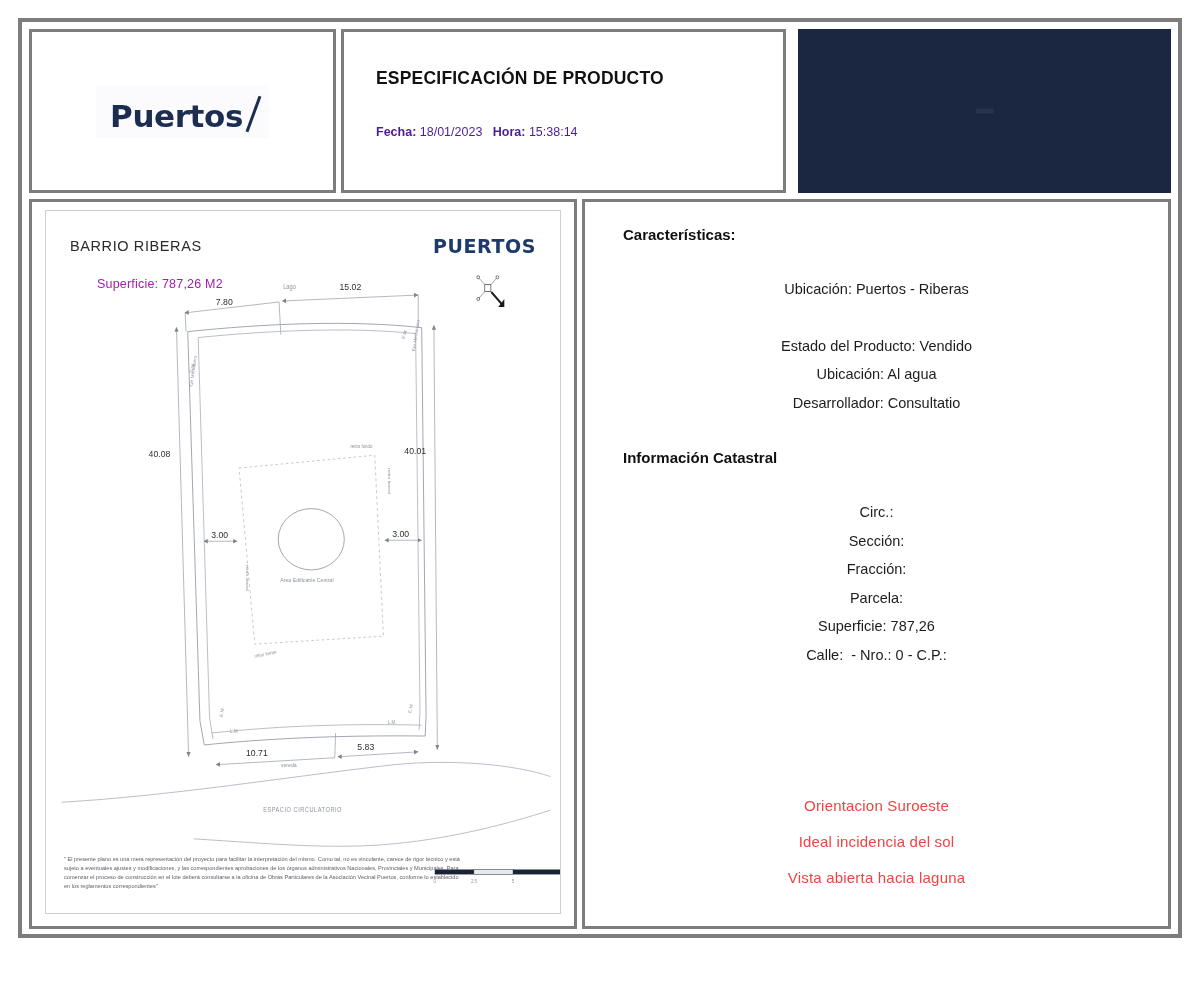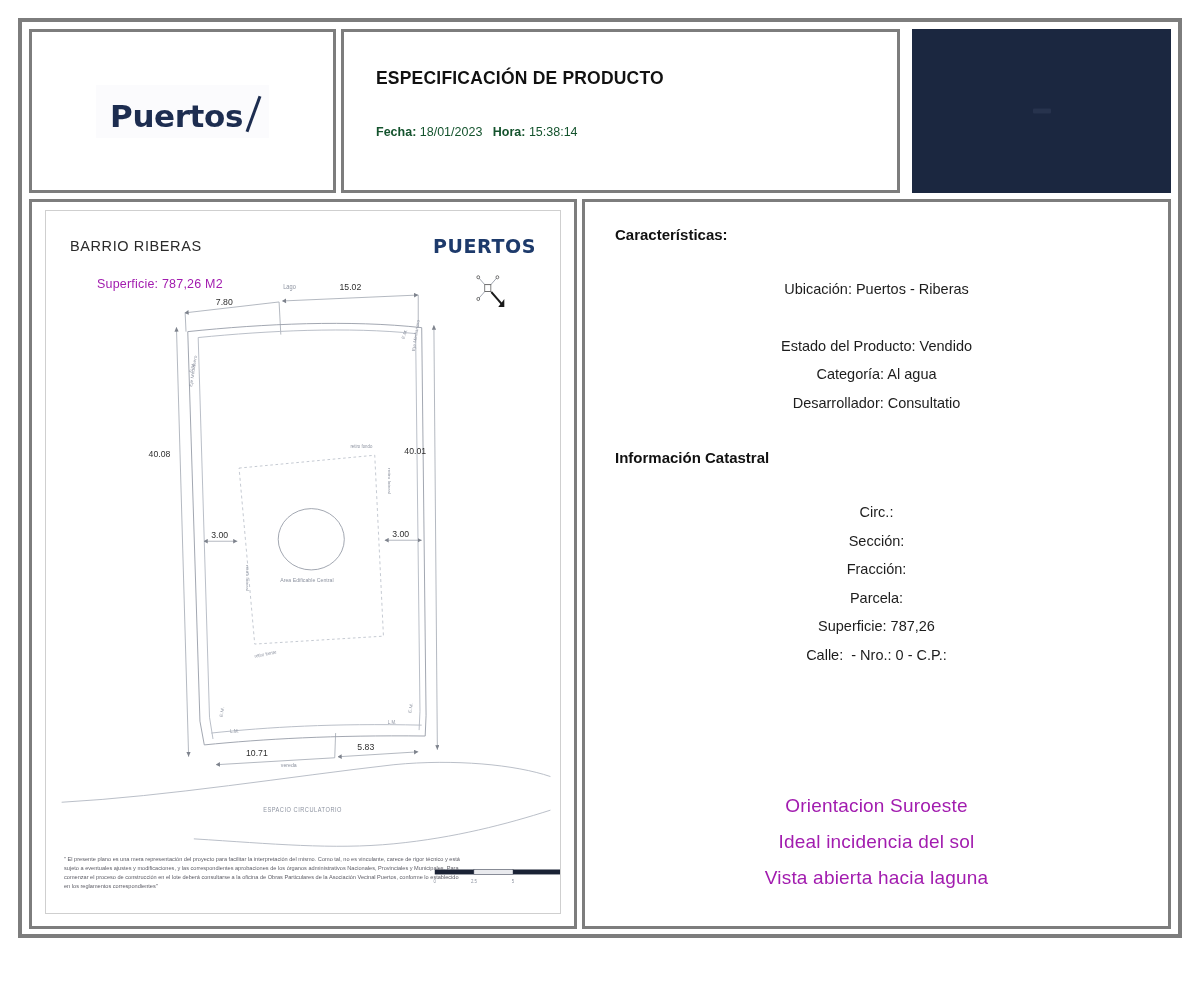--- a/index.html
+++ b/index.html
@@ -66,35 +66,35 @@
     width: 3px;
     height: 38px;
     background: #1d2d50;
     transform: rotate(20deg);
     margin-left: 9px;
     position: relative;
     top: 6px;
   }
 
   .hdr-title {
-    width: 559px;
+    width: 445px;
     margin-right: 12px;
     padding: 36px 0 0 32px;
   }
   .hdr-title h1 {
     margin: 0;
     font-size: 17.5px;
     font-weight: bold;
     color: #111111;
     letter-spacing: 0.2px;
   }
   .hdr-meta {
     margin-top: 36px;
     font-size: 12.5px;
-    color: #14532d;
+    color: #4c1d95;
   }
   .hdr-meta b { font-weight: bold; }
 
   .hdr-dark {
     flex: 1;
     background: #1b2740;
     border-color: #1b2740;
     position: relative;
   }
   .hdr-dark-mark {
@@ -186,41 +186,41 @@
     line-height: 1.62;
     color: #5d5d66;
     font-family: "Liberation Sans", sans-serif;
   }
 
   
   .info-h {
     font-size: 15px;
     font-weight: bold;
     color: #111111;
-    margin: 0 0 0 0;
+    margin: 0 0 0 8px;
   }
   .info-line {
     font-size: 14.5px;
     color: #1d1d1d;
     line-height: 28.5px;
     white-space: pre;
     text-align: center;
   }
   .gap-lg { height: 32px; }
   .gap-md { height: 28px; }
   .highlight-block {
     position: absolute;
     left: 0;
     right: 0;
     bottom: 30px;
     text-align: center;
   }
   .highlight-line {
-    font-size: 19px;
-    color: #a21caf;
+    font-size: 15px;
+    color: #ef4444;
     line-height: 36px;
     letter-spacing: 0.2px;
   }
 </style>
 </head>
 <body>
 
 <div id="page">
 
   <div class="outer-frame"></div>
@@ -369,21 +369,21 @@
       </div>
     </div>
 
     <div class="info-cell">
 
       <div class="info-h">Características:</div>
       <div class="gap-lg"></div>
       <div class="info-line">Ubicación: Puertos - Riberas</div>
       <div class="gap-md"></div>
       <div class="info-line">Estado del Producto: Vendido</div>
-      <div class="info-line">Categoría: Al agua</div>
+      <div class="info-line">Ubicación: Al agua</div>
       <div class="info-line">Desarrollador: Consultatio</div>
 
       <div class="gap-lg"></div>
       <div class="info-h">Información Catastral</div>
       <div class="gap-lg"></div>
 
       <div class="info-line">Circ.:</div>
       <div class="info-line">Sección:</div>
       <div class="info-line">Fracción:</div>
       <div class="info-line">Parcela:</div>

